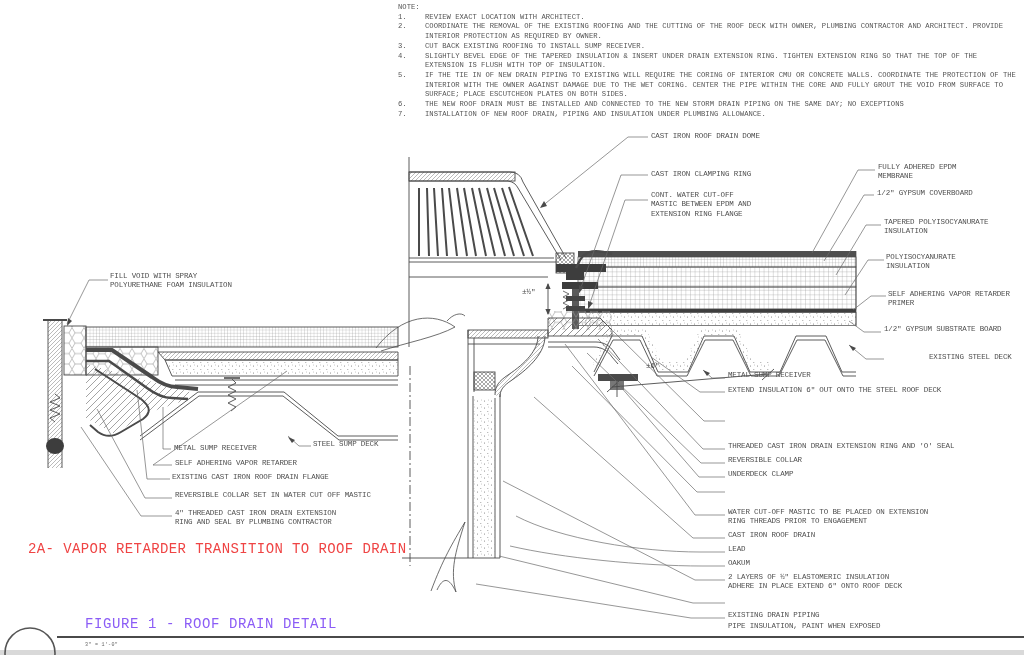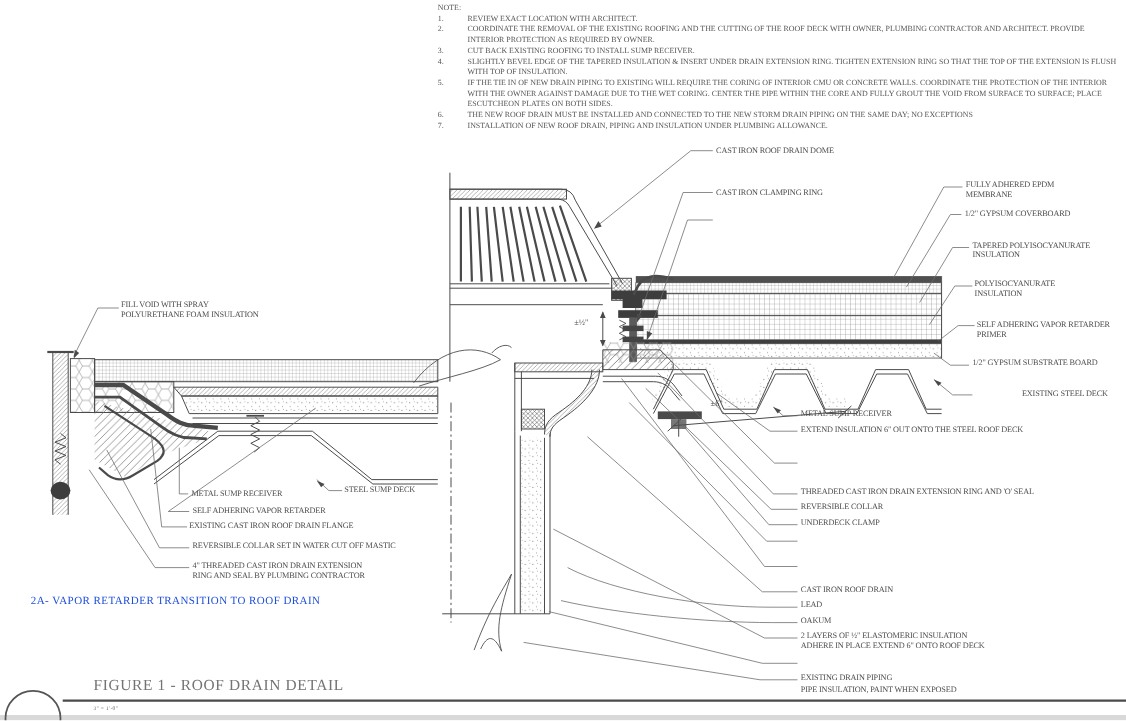--- a/index.html
+++ b/index.html
@@ -1,23 +1,23 @@
 <!DOCTYPE html>
 <html><head>
 <meta charset="utf-8">
 <style>
   html,body{margin:0;padding:0;background:#fff;}
   .stage{position:relative;width:1024px;height:655px;background:#ffffff;overflow:hidden;
-         font-family:Liberation Serif, serif;color:#4a4a4a;}
+         font-family:Liberation Mono, monospace;color:#4a4a4a;}
   .stage svg{position:absolute;left:0;top:0;z-index:1;}
   .lbl{position:absolute;z-index:2;font-size:7.5px;line-height:1.25;letter-spacing:-0.15px;
        white-space:pre-line;color:#4f4f4f;}
   .dim{position:absolute;z-index:2;font-size:7.5px;color:#4a4a4a;}
-  .title-2a{position:absolute;z-index:2;font-size:10px;letter-spacing:0.4px;color:#1d4ed8;}
-  .fig-title{position:absolute;z-index:2;font-size:14px;letter-spacing:0.6px;color:#737373;}
+  .title-2a{position:absolute;z-index:2;font-size:14px;letter-spacing:0.4px;color:#ef4444;}
+  .fig-title{position:absolute;z-index:2;font-size:14px;letter-spacing:0.6px;color:#8b5cf6;}
   .fig-scale{position:absolute;z-index:2;font-size:5px;letter-spacing:0.3px;color:#666;}
   .notes{position:absolute;left:398px;top:3px;width:622px;z-index:2;
          font-size:7.2px;line-height:9.7px;color:#555;}
   .notes-title{margin-bottom:0px;}
   .note-row{display:flex;}
   .nnum{width:27px;flex:none;}
   .ntxt{flex:1;}
 </style>
 </head>
 <body>
@@ -232,36 +232,41 @@
         <span class="ntxt">THE NEW ROOF DRAIN MUST BE INSTALLED AND CONNECTED TO THE NEW STORM DRAIN PIPING ON THE SAME DAY; NO EXCEPTIONS</span>
       </div>
     <div class="note-row">
         <span class="nnum">7.</span>
         <span class="ntxt">INSTALLATION OF NEW ROOF DRAIN, PIPING AND INSULATION UNDER PLUMBING ALLOWANCE.</span>
       </div>
   </div>
 
   <div class="lbl" style="left:651px;top:132px;">CAST IRON ROOF DRAIN DOME</div>
   <div class="lbl" style="left:651px;top:170px;">CAST IRON CLAMPING RING</div>
+  <div class="lbl" style="left:651px;top:191px;">CONT. WATER CUT-OFF
+MASTIC BETWEEN EPDM AND
+EXTENSION RING FLANGE</div>
   <div class="lbl" style="left:878px;top:163px;">FULLY ADHERED EPDM
 MEMBRANE</div>
   <div class="lbl" style="left:877px;top:189px;">1/2" GYPSUM COVERBOARD</div>
   <div class="lbl" style="left:884px;top:218px;">TAPERED POLYISOCYANURATE
 INSULATION</div>
   <div class="lbl" style="left:886px;top:253px;">POLYISOCYANURATE
 INSULATION</div>
   <div class="lbl" style="left:888px;top:290px;">SELF ADHERING VAPOR RETARDER
 PRIMER</div>
   <div class="lbl" style="left:884px;top:325px;">1/2" GYPSUM SUBSTRATE BOARD</div>
   <div class="lbl" style="left:929px;top:353px;">EXISTING STEEL DECK</div>
   <div class="lbl" style="left:728px;top:371px;">METAL SUMP RECEIVER</div>
   <div class="lbl" style="left:728px;top:386px;">EXTEND INSULATION 6" OUT ONTO THE STEEL ROOF DECK</div>
   <div class="lbl" style="left:728px;top:442px;">THREADED CAST IRON DRAIN EXTENSION RING AND 'O' SEAL</div>
   <div class="lbl" style="left:728px;top:456px;">REVERSIBLE COLLAR</div>
   <div class="lbl" style="left:728px;top:470px;">UNDERDECK CLAMP</div>
+  <div class="lbl" style="left:728px;top:508px;">WATER CUT-OFF MASTIC TO BE PLACED ON EXTENSION
+RING THREADS PRIOR TO ENGAGEMENT</div>
   <div class="lbl" style="left:728px;top:531px;">CAST IRON ROOF DRAIN</div>
   <div class="lbl" style="left:728px;top:545px;">LEAD</div>
   <div class="lbl" style="left:728px;top:559px;">OAKUM</div>
   <div class="lbl" style="left:728px;top:573px;">2 LAYERS OF ½" ELASTOMERIC INSULATION
 ADHERE IN PLACE EXTEND 6" ONTO ROOF DECK</div>
   <div class="lbl" style="left:728px;top:596px;margin-top:26px;">PIPE INSULATION, PAINT WHEN EXPOSED</div>
   <div class="lbl" style="left:728px;top:611px;">EXISTING DRAIN PIPING</div>
 
   <div class="dim" style="left:522px;top:288px;">±½"</div>
   <div class="dim" style="left:646px;top:362px;">±6"</div>

